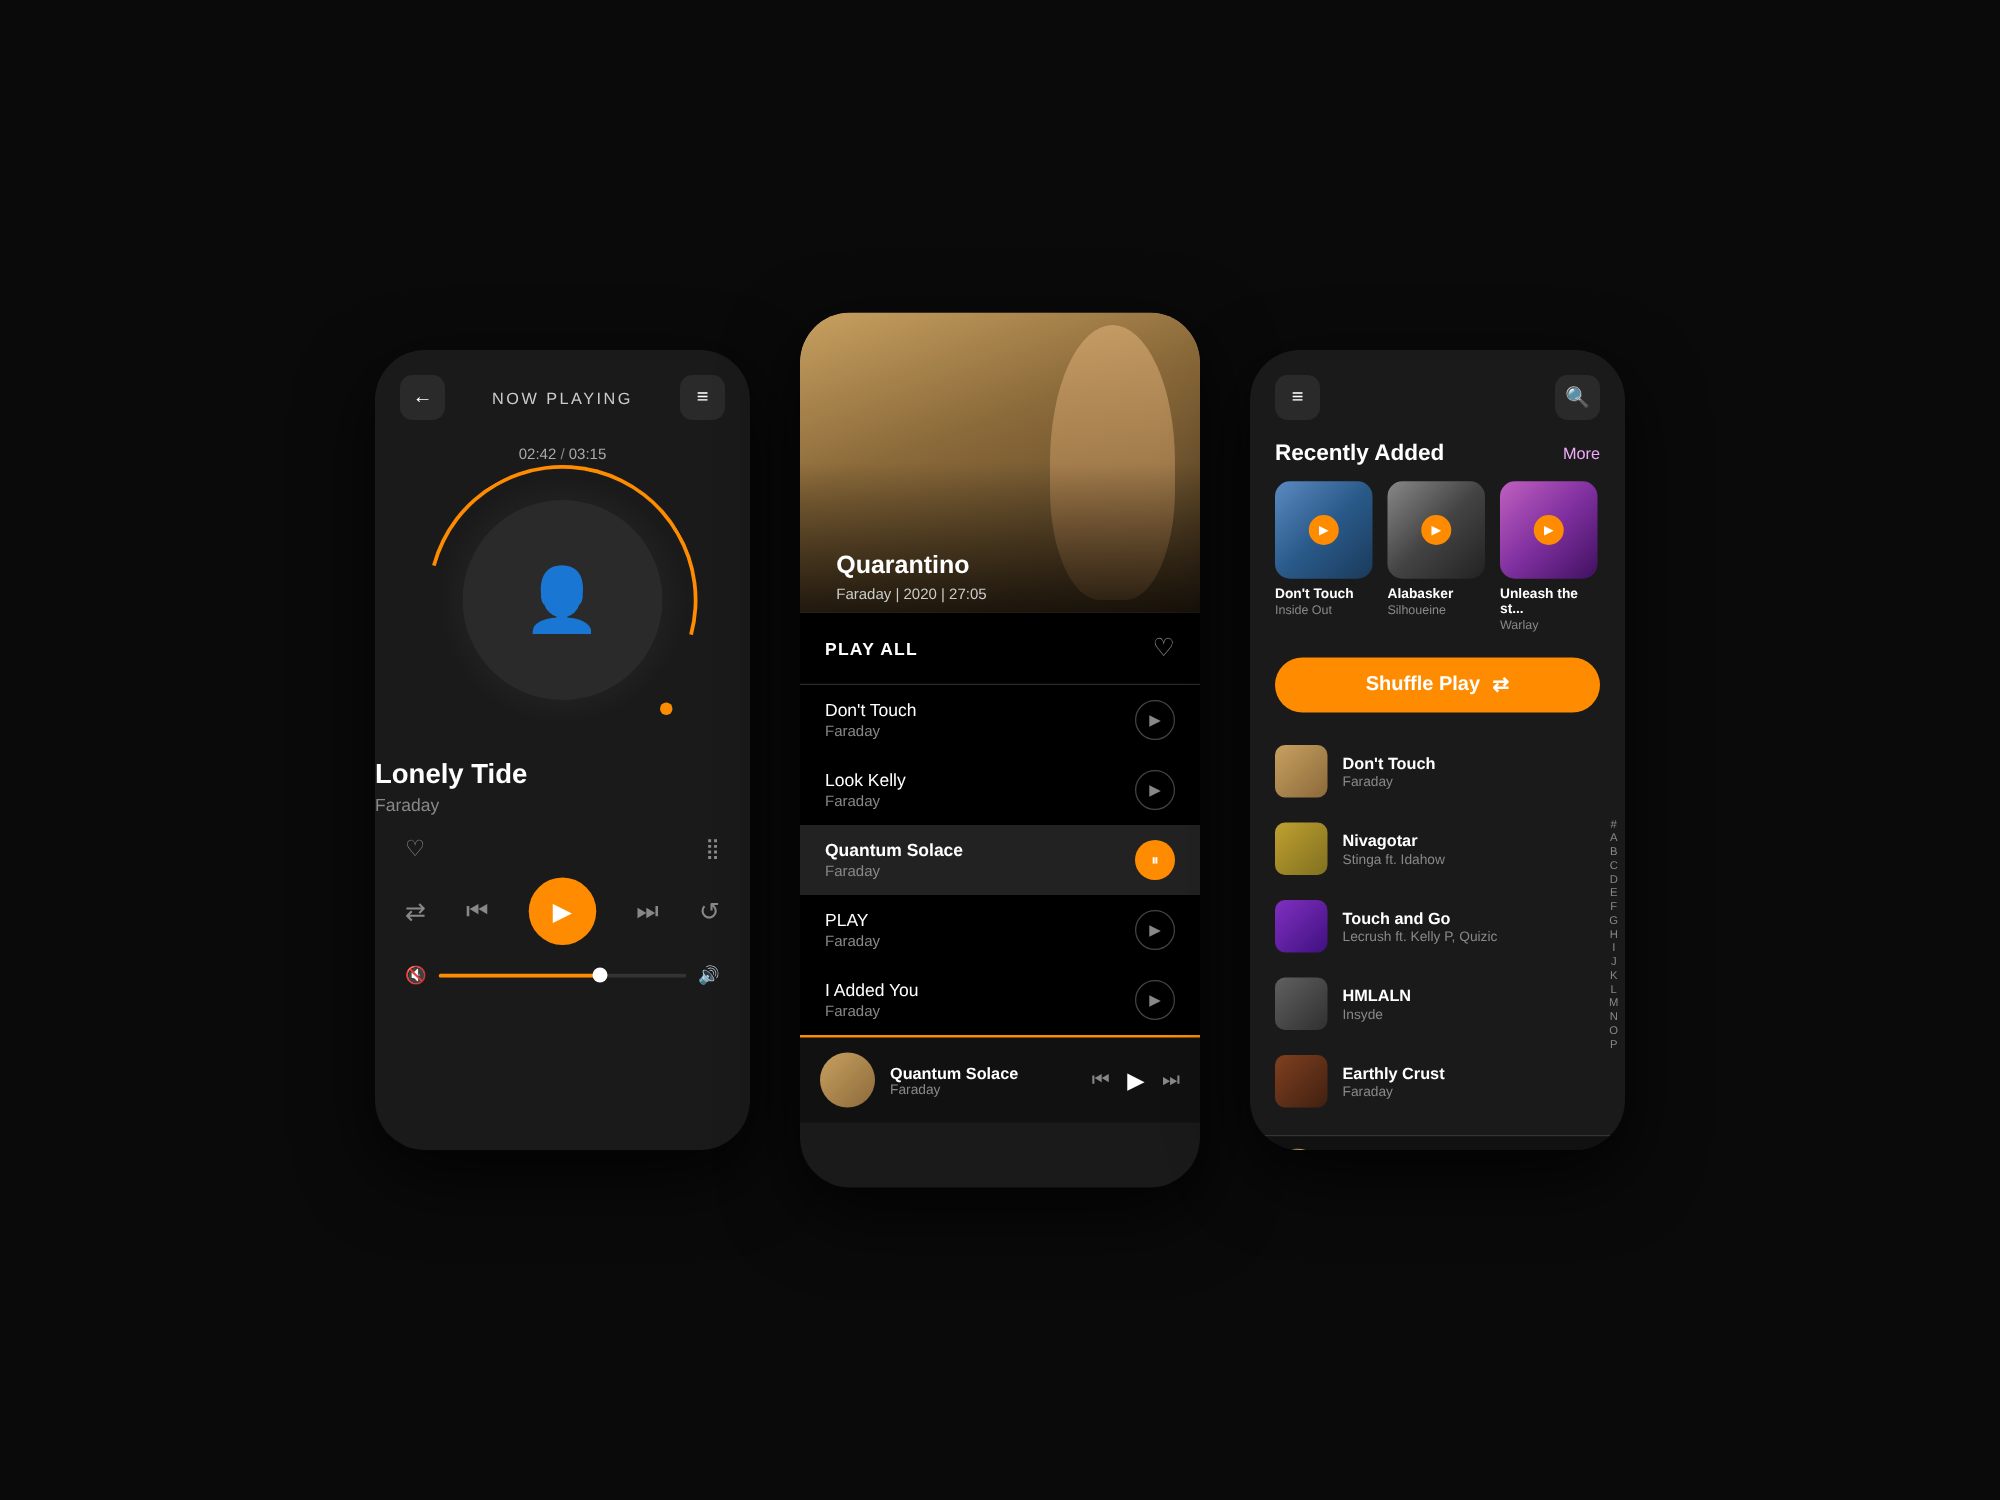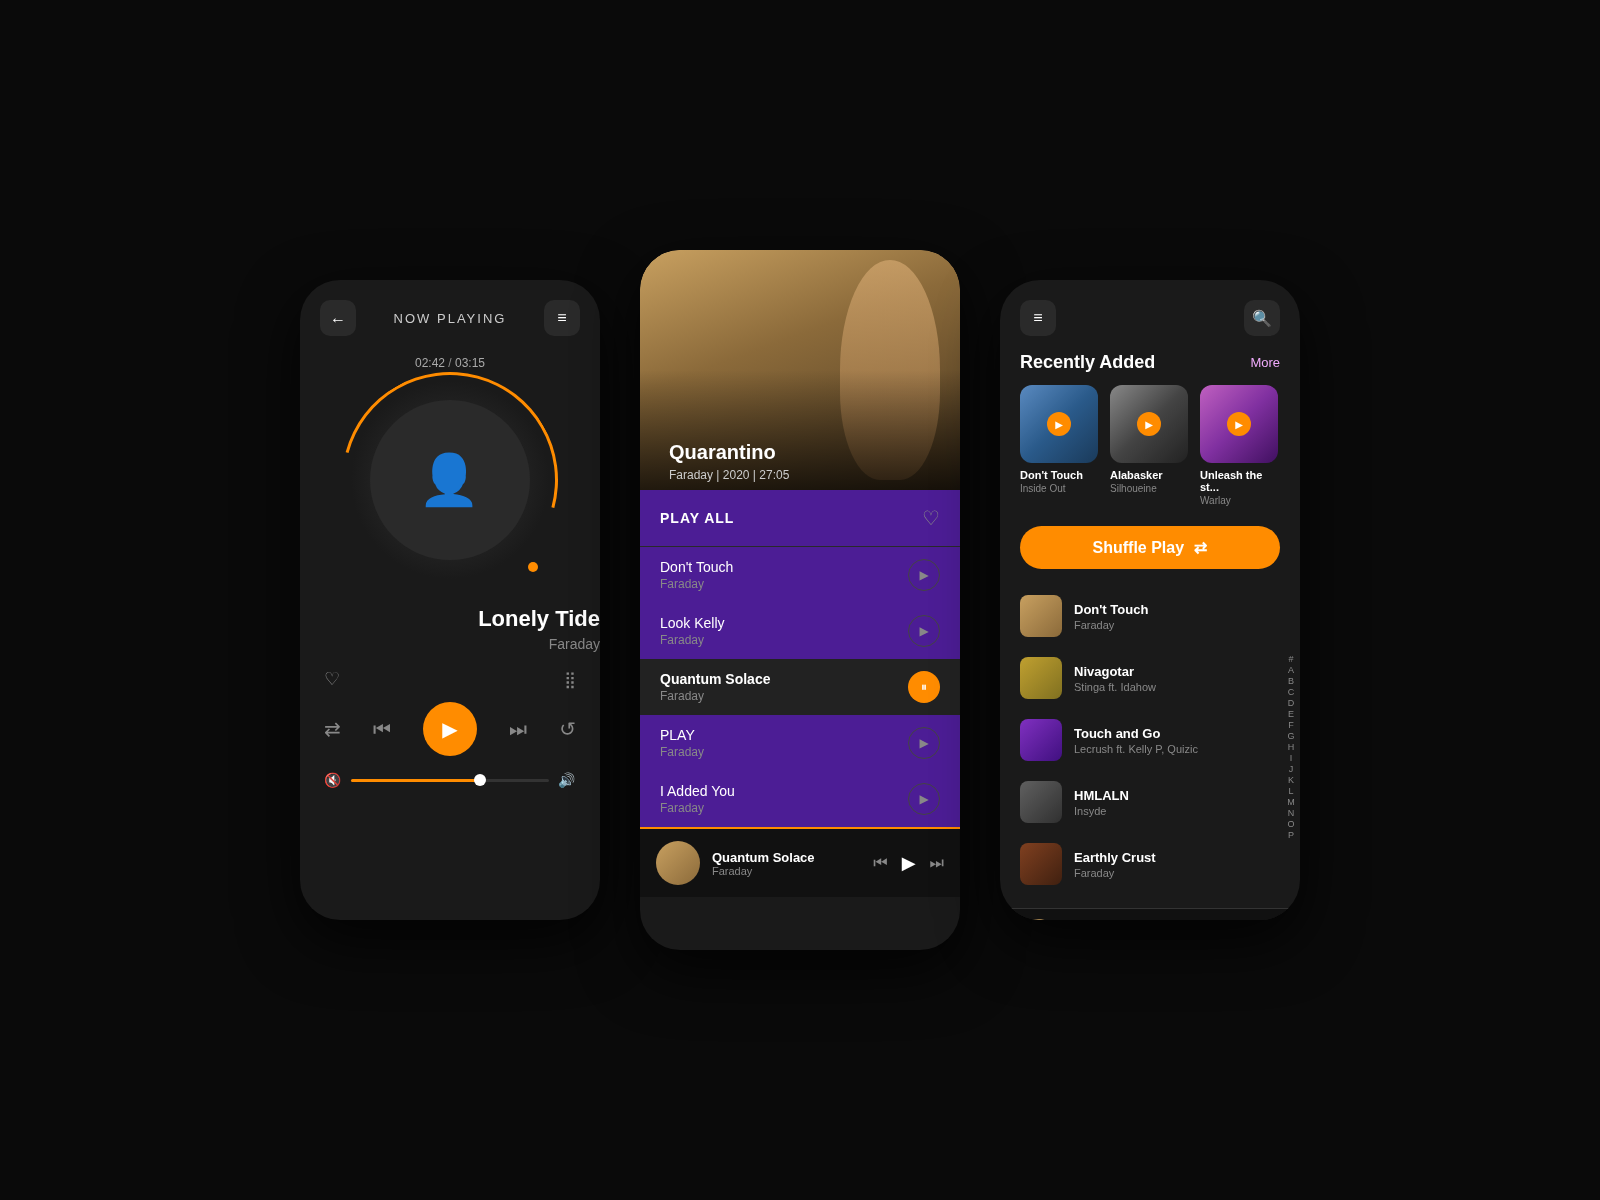--- a/index.html
+++ b/index.html
@@ -92,21 +92,21 @@
       transform: rotate(-30deg);
     }
     .p1-vinyl-dot {
       position: absolute;
       width: 10px; height: 10px;
       background: #ff8c00;
       border-radius: 50%;
       bottom: 8px; right: 12px;
     }
     .p1-song-info {
-      text-align: right;
+      text-align: left;
       padding: 16px 0 8px;
     }
     .p1-song-title {
       color: #fff;
       font-size: 22px;
       font-weight: 600;
     }
     .p1-song-artist {
       color: #888;
       font-size: 14px;
@@ -194,21 +194,21 @@
     }
     .p2-hero-info {
       position: absolute;
       bottom: 8px;
       left: 16px;
       color: #fff;
       margin-left: 13px;
     }
     .p2-hero-title { font-size: 20px; font-weight: 700; }
     .p2-hero-sub { font-size: 12px; color: #ccc; margin-top: 4px; }
-    .p2-body { background: #4c1d95; padding: 0; }
+    .p2-body { background: #000000; padding: 0; }
     .p2-play-all {
       display: flex;
       align-items: center;
       justify-content: space-between;
       padding: 16px 20px;
       border-bottom: 1px solid #2a2a2a;
     }
     .p2-play-all-label {
       color: #fff;
       font-size: 14px;

